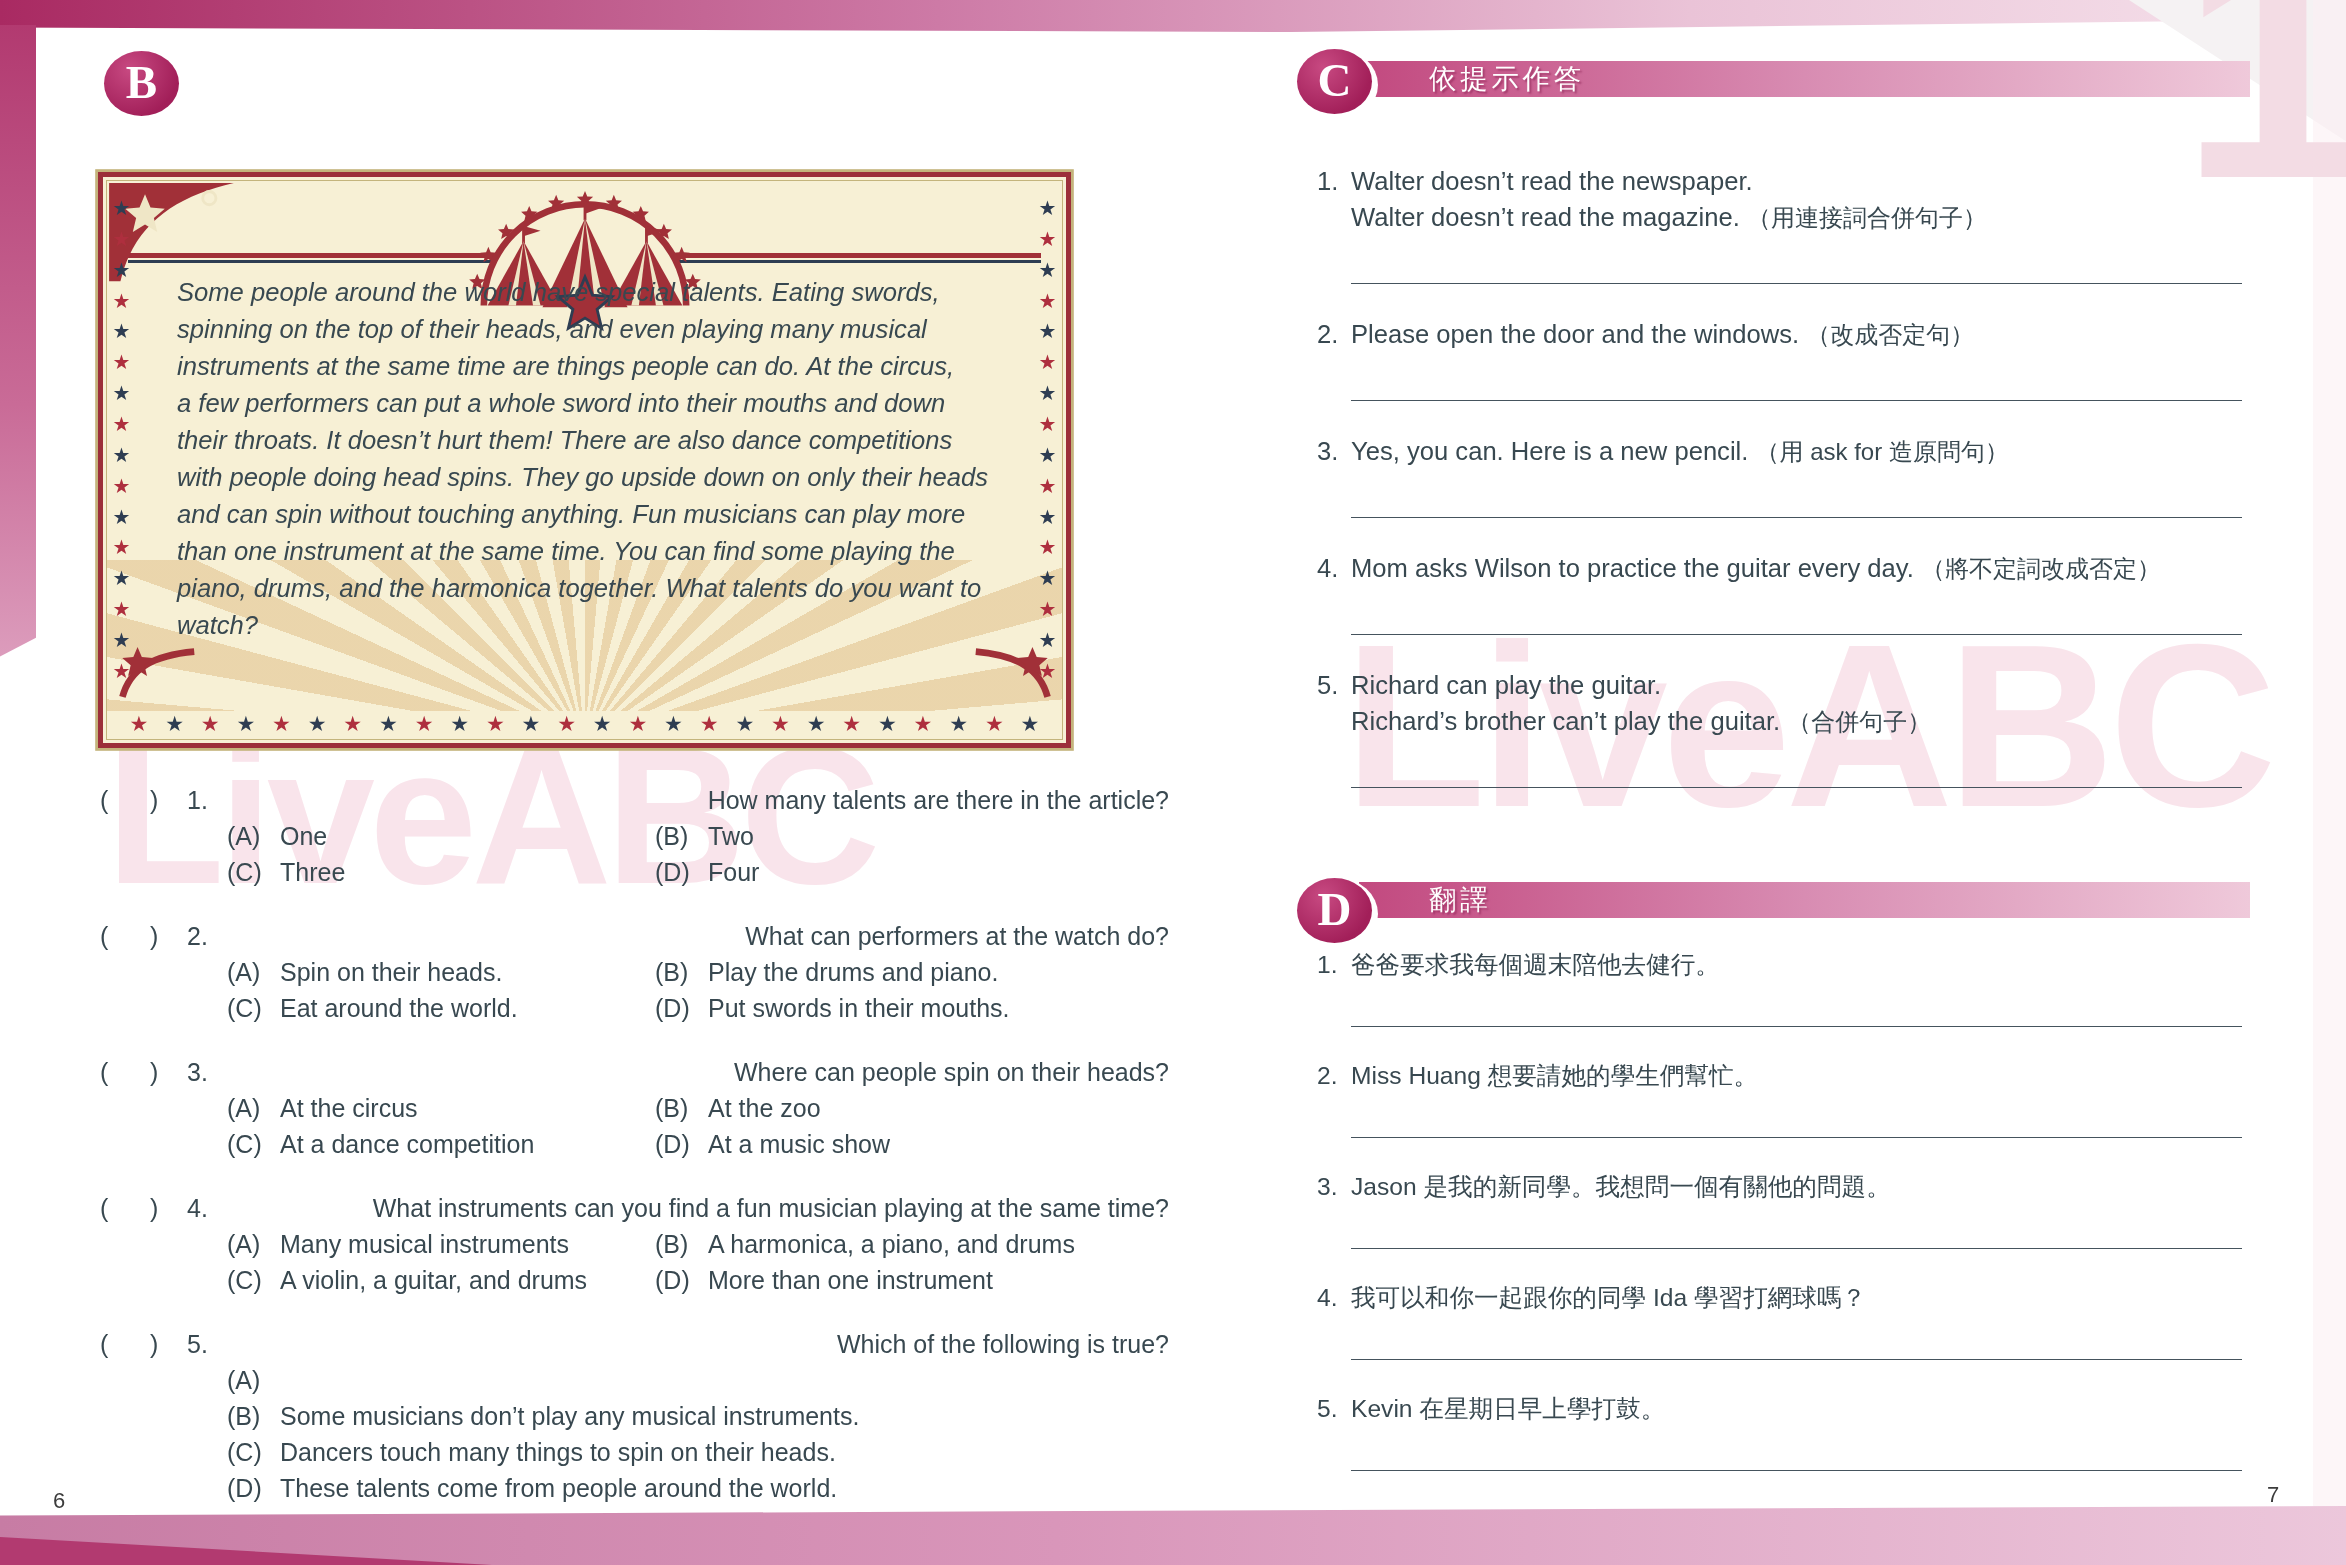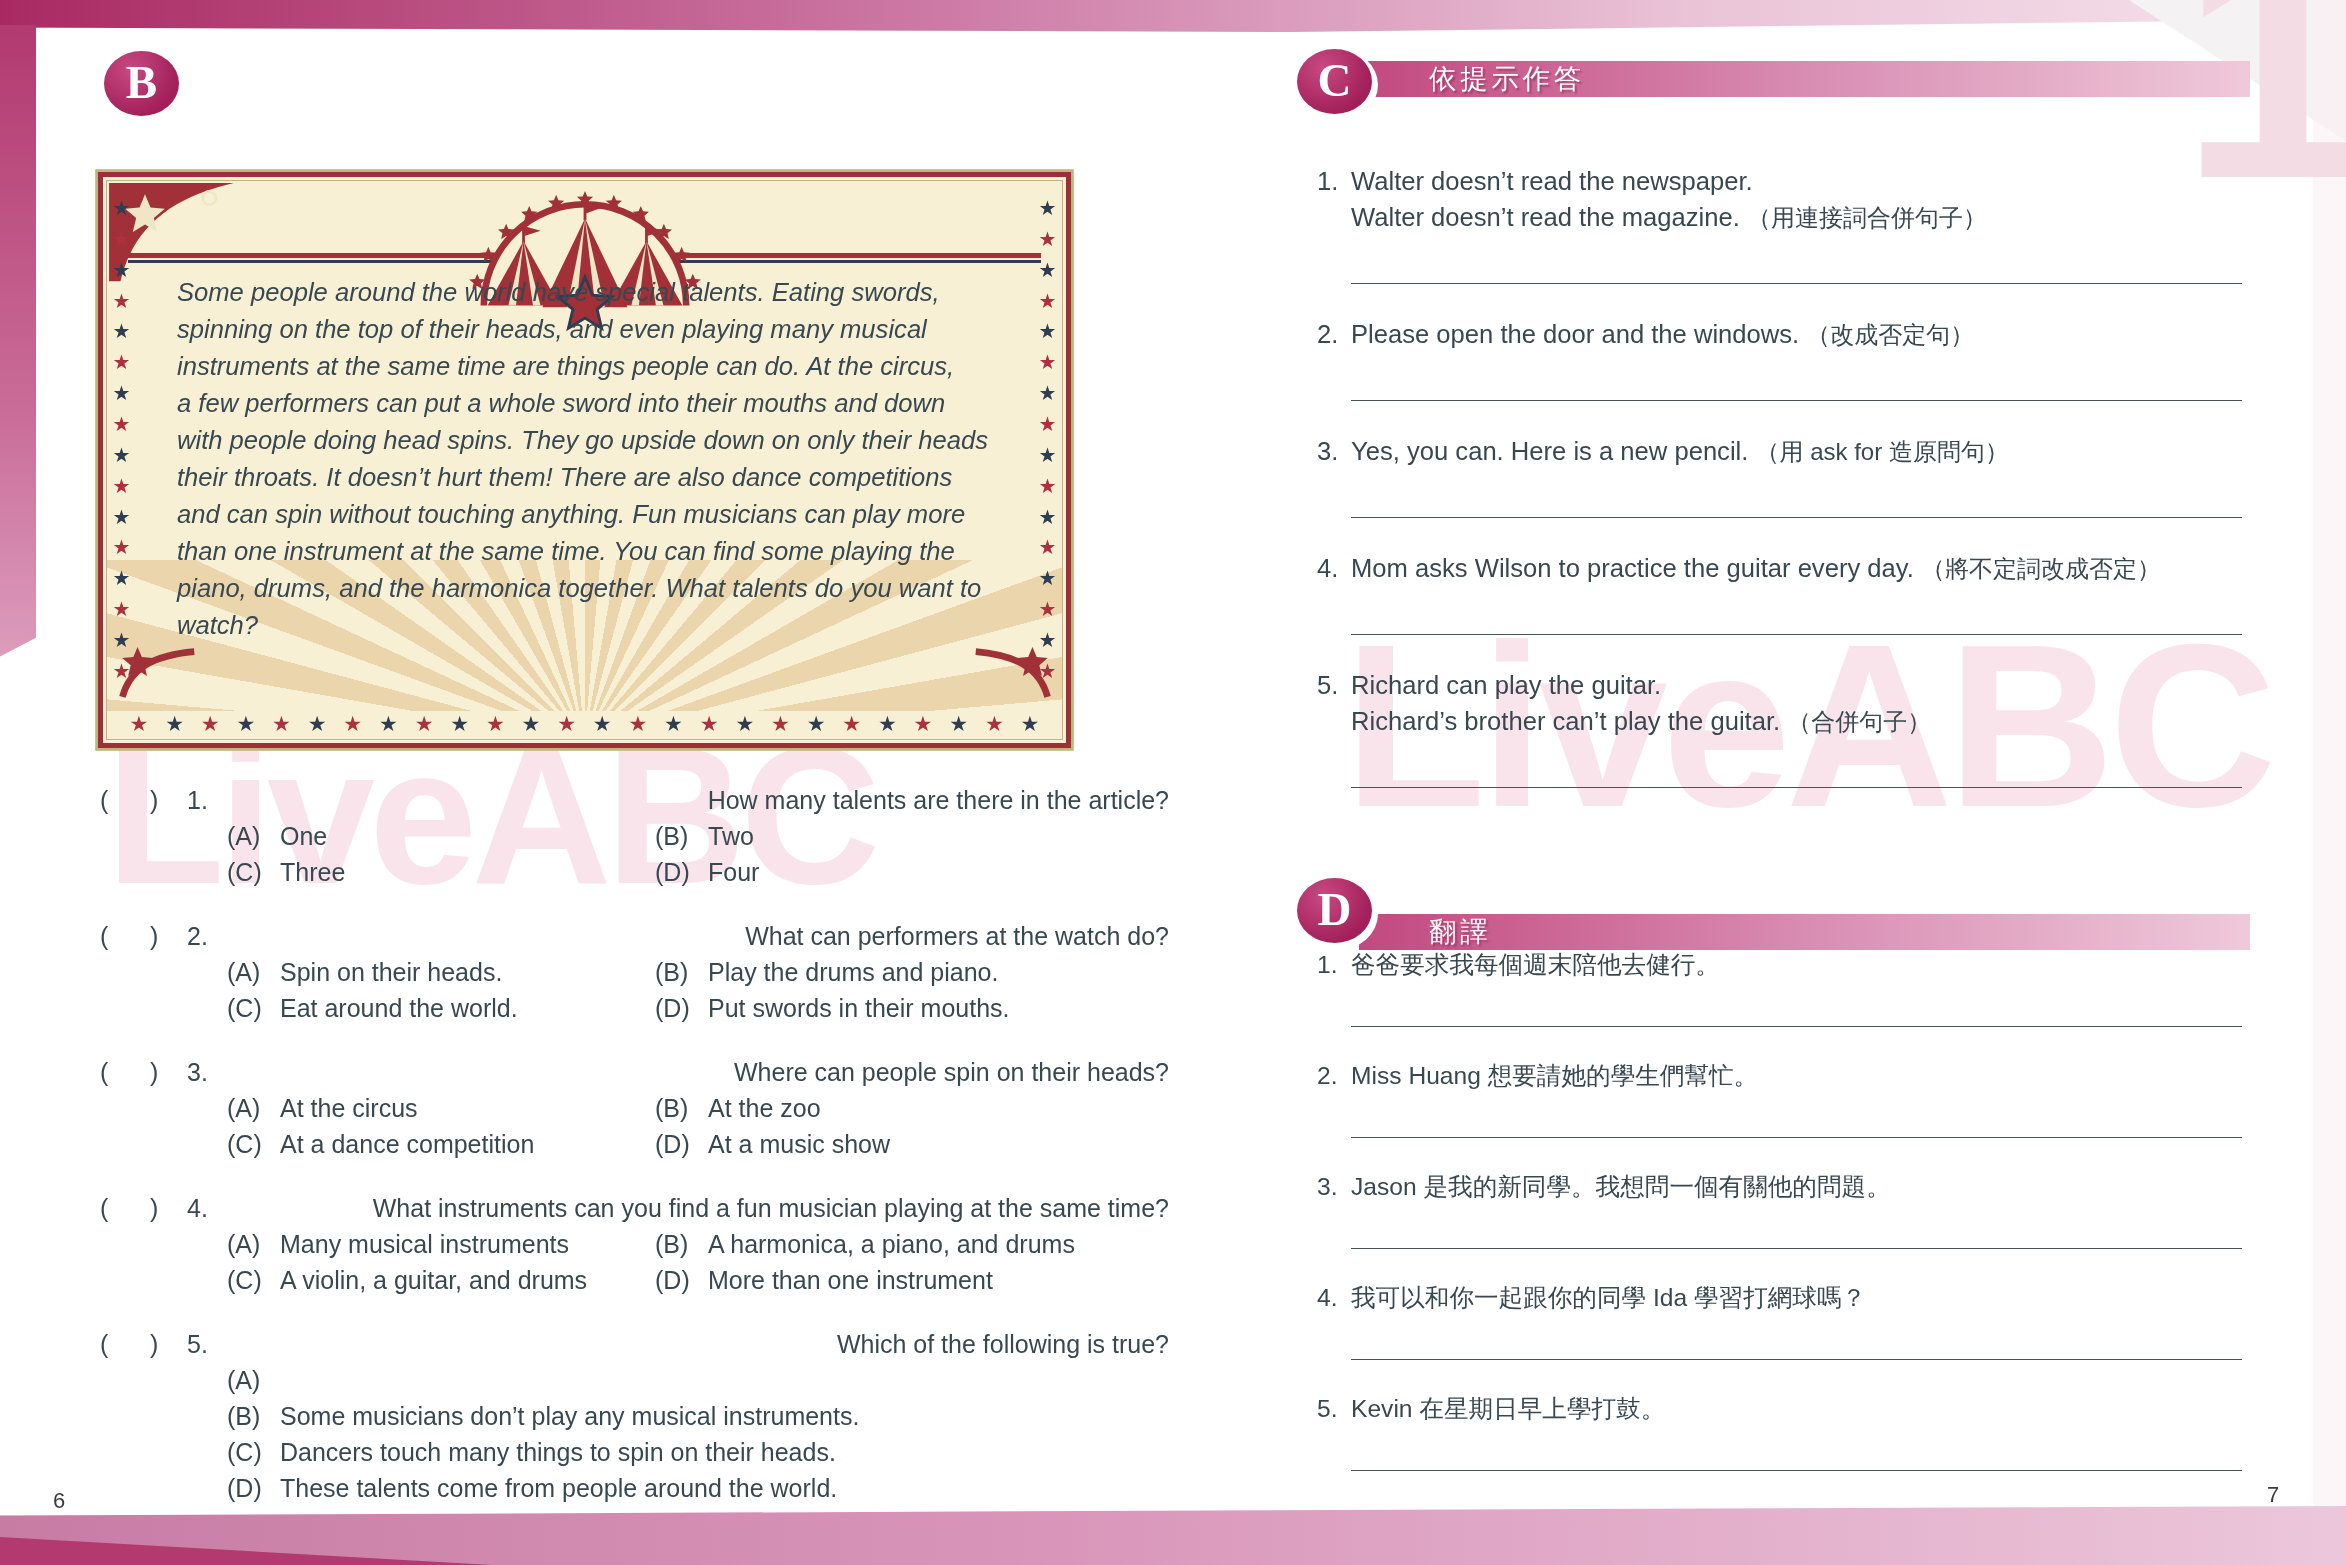--- a/index.html
+++ b/index.html
@@ -165,22 +165,22 @@
     <svg class="cnr br" width="85" height="61" viewBox="0 0 90 64">
       <path d="M10 60 C 18 30 42 16 86 12" stroke="#a13038" stroke-width="7" fill="none"></path>
       <polygon id="br-star" fill="#a13038" points="26.0,7.0 30.5,17.8 42.2,18.7 33.3,26.4 36.0,37.8 26.0,31.6 16.0,37.8 18.7,26.4 9.8,18.7 21.5,17.8"></polygon>
     </svg>
 
     <div class="ptext" id="passage-lines">
         <div class="pline">Some people around the world have special talents. Eating swords,</div>
         <div class="pline">spinning on the top of their heads, and even playing many musical</div>
         <div class="pline">instruments at the same time are things people can do. At the circus,</div>
         <div class="pline">a few performers can put a whole sword into their mouths and down</div>
+        <div class="pline">their throats. It doesn’t hurt them! There are also dance competitions</div>
         <div class="pline">with people doing head spins. They go upside down on only their heads</div>
-        <div class="pline">their throats. It doesn’t hurt them! There are also dance competitions</div>
         <div class="pline">and can spin without touching anything. Fun musicians can play more</div>
         <div class="pline">than one instrument at the same time. You can find some playing the</div>
         <div class="pline">piano, drums, and the harmonica together. What talents do you want to</div>
         <div class="pline">watch?</div>
       </div>
     <div class="star-col left" id="stars-left">
         <span class="st" style="color: rgb(46, 61, 82);">★</span>
         <span class="st" style="color: rgb(174, 47, 62);">★</span>
         <span class="st" style="color: rgb(46, 61, 82);">★</span>
         <span class="st" style="color: rgb(174, 47, 62);">★</span>
@@ -424,21 +424,21 @@
         <div class="blank"></div>
       </div>
     </div>
 
   <div class="badge" style="left:1297px;top:878px;">
     <div class="wht"></div>
     <div class="mag">
       <span class="ltr">D</span>
     </div>
   </div>
-  <div class="bar" style="left:1359px;top:914px;width:891px;text-align:right;">
+  <div class="bar" style="left:1359px;top:882px;width:891px;text-align:right;">
     <span class="ttl">翻譯</span>
   </div>
   <div class="dwrap" id="d-items">
       <div class="itm">
         <div class="irow">
           <span class="inum">1.</span>
           <span class="itext">爸爸要求我每個週末陪他去健行。</span>
         </div>
         <div class="blank"></div>
       </div>

